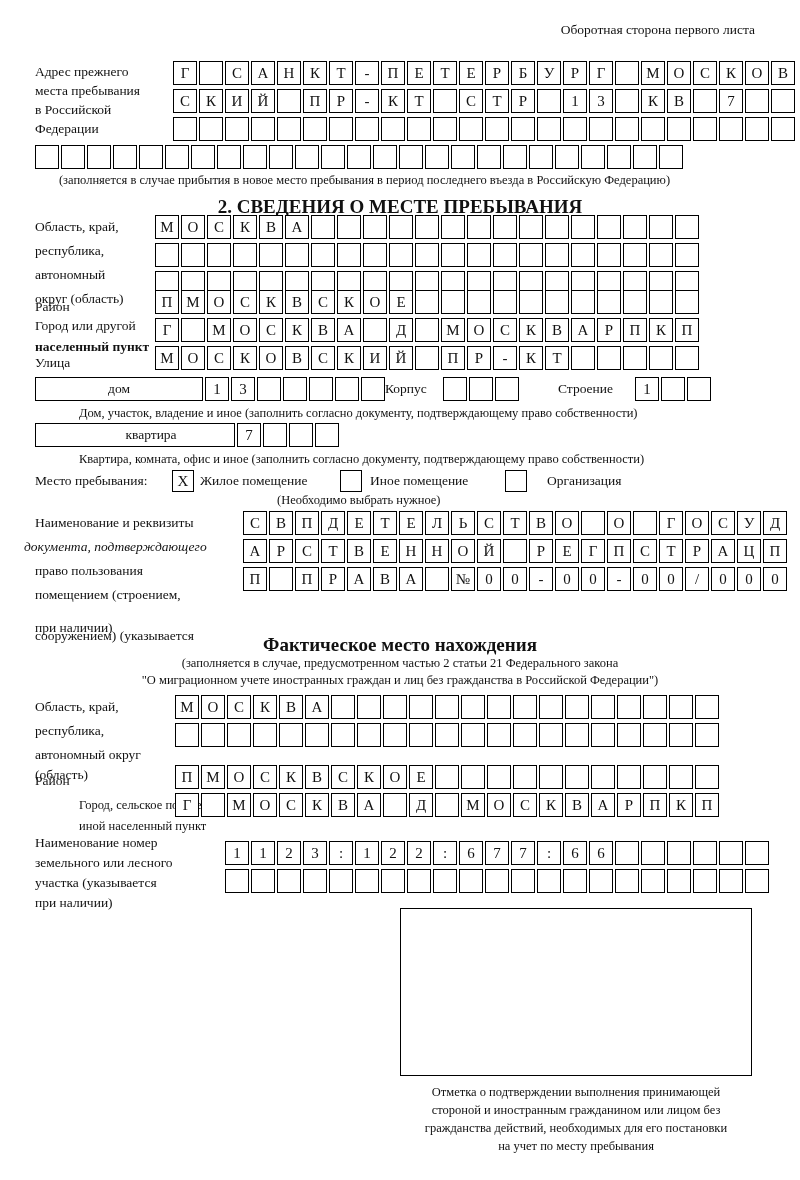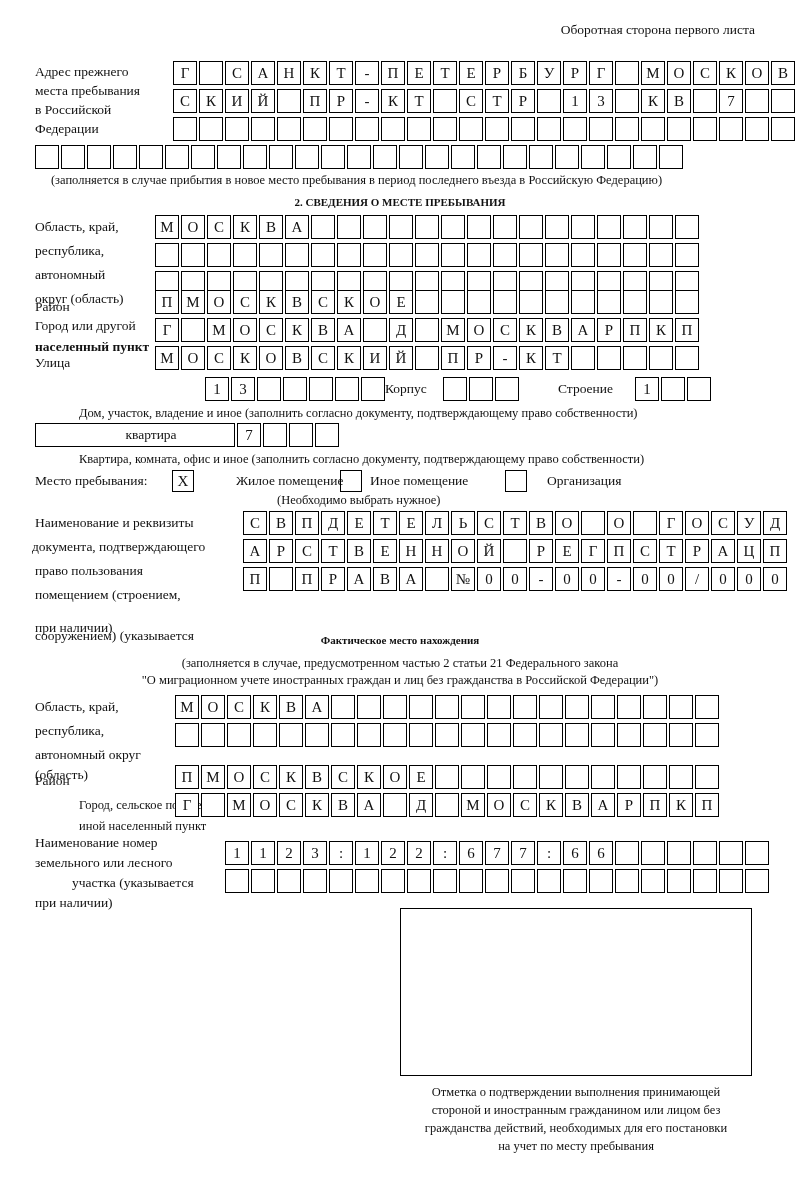--- a/index.html
+++ b/index.html
@@ -82,21 +82,21 @@
     box-sizing: border-box;
   }
   .note {
     position: absolute;
     font-size: 12.5px;
     line-height: 16px;
     text-align: center;
   }
   .sec-title {
     position: absolute;
-    font-size: 11px;
+    font-size: 19px;
     font-weight: bold;
     text-align: center;
     width: 100%;
     left: 0;
   }
 </style>
 </head>
 <body>
 
 <div class="page">
@@ -207,21 +207,21 @@
       <div class="cell"></div>
       <div class="cell"></div>
       <div class="cell"></div>
       <div class="cell"></div>
       <div class="cell"></div>
       <div class="cell"></div>
       <div class="cell"></div>
       <div class="cell"></div>
     </div>
 
-  <div class="note" style="left:0; top:172px; width:657px;padding-left:28px;">(заполняется в случае прибытия в новое место пребывания в период последнего въезда в Российскую Федерацию)</div>
+  <div class="note" style="left:8px; top:172px; width:657px;padding-left:28px;">(заполняется в случае прибытия в новое место пребывания в период последнего въезда в Российскую Федерацию)</div>
 
   <div class="sec-title" style="top:196px;">2. СВЕДЕНИЯ О МЕСТЕ ПРЕБЫВАНИЯ</div>
 
   <div class="lbl" style="left:35px; top:217px;">Область, край,</div>
   <div class="lbl" style="left:35px; top:241px;">республика,</div>
   <div class="lbl" style="left:35px; top:265px;">автономный</div>
   <div class="lbl" style="left:35px; top:289px;">округ (область)</div>
 
   <div class="row" id="s2-region-0" style="left:155px; top:215px;">
       <div class="cell">М</div>
@@ -362,20 +362,21 @@
       <div class="cell">-</div>
       <div class="cell">К</div>
       <div class="cell">Т</div>
       <div class="cell"></div>
       <div class="cell"></div>
       <div class="cell"></div>
       <div class="cell"></div>
       <div class="cell"></div>
     </div>
 
+  <div class="box-label" style="left:35px; top:377px; width:168px;">дом</div>
   <div class="row" id="s2-house" style="left:205px; top:377px;">
       <div class="cell">1</div>
       <div class="cell">3</div>
       <div class="cell"></div>
       <div class="cell"></div>
       <div class="cell"></div>
       <div class="cell"></div>
       <div class="cell"></div>
     </div>
   <div class="inline-txt" style="left:385px; top:377px;">Корпус</div>
@@ -398,29 +399,29 @@
       <div class="cell">7</div>
       <div class="cell"></div>
       <div class="cell"></div>
       <div class="cell"></div>
     </div>
 
   <div class="lbl small" style="left:35px; top:450px;">Квартира, комната, офис и иное (заполнить согласно документу, подтверждающему право собственности)</div>
 
   <div class="lbl" style="left:35px; top:471px;">Место пребывания:</div>
   <div style="position:absolute; left:172px; top:470px;" class="chk">Х</div>
-  <div class="inline-txt" style="left:200px; top:469px;margin-left:36px;">Жилое помещение</div>
+  <div class="inline-txt" style="left:200px; top:469px;">Жилое помещение</div>
   <div style="position:absolute; left:340px; top:470px;" class="chk"></div>
   <div class="inline-txt" style="left:370px; top:469px;">Иное помещение</div>
   <div style="position:absolute; left:505px; top:470px;" class="chk"></div>
   <div class="inline-txt" style="left:547px; top:469px;">Организация</div>
   <div class="lbl small" style="left:233px; top:491px;">(Необходимо выбрать нужное)</div>
 
   <div class="lbl" style="left:35px; top:513px;">Наименование и реквизиты</div>
-  <div class="lbl" style="left:32px; top:537px;">документа, подтверждающего</div>
+  <div class="lbl" style="left:24px; top:537px;font-style:italic;">документа, подтверждающего</div>
   <div class="lbl" style="left:35px; top:561px;">право пользования</div>
   <div class="lbl" style="left:35px; top:585px;">помещением (строением,</div>
   <div class="lbl" style="left:35px; top:626px;text-align:center;">сооружением) (указывается</div>
   <div class="lbl" style="left:35px; top:618px;">при наличии)</div>
 
   <div class="row" id="s2-doc-0" style="left:243px; top:511px;">
       <div class="cell">С</div>
       <div class="cell">В</div>
       <div class="cell">П</div>
       <div class="cell">Д</div>
@@ -591,21 +592,21 @@
       <div class="cell">В</div>
       <div class="cell">А</div>
       <div class="cell">Р</div>
       <div class="cell">П</div>
       <div class="cell">К</div>
       <div class="cell">П</div>
     </div>
 
   <div class="lbl" style="left:35px; top:833px;">Наименование номер</div>
   <div class="lbl" style="left:35px; top:853px;">земельного или лесного</div>
-  <div class="lbl" style="left:35px; top:873px;margin-left:37px;">участка (указывается</div>
+  <div class="lbl" style="left:35px; top:873px;">участка (указывается</div>
   <div class="lbl" style="left:35px; top:893px;">при наличии)</div>
 
   <div class="row" id="s3-cad-0" style="left:225px; top:841px;">
       <div class="cell">1</div>
       <div class="cell">1</div>
       <div class="cell">2</div>
       <div class="cell">3</div>
       <div class="cell">:</div>
       <div class="cell">1</div>
       <div class="cell">2</div>

